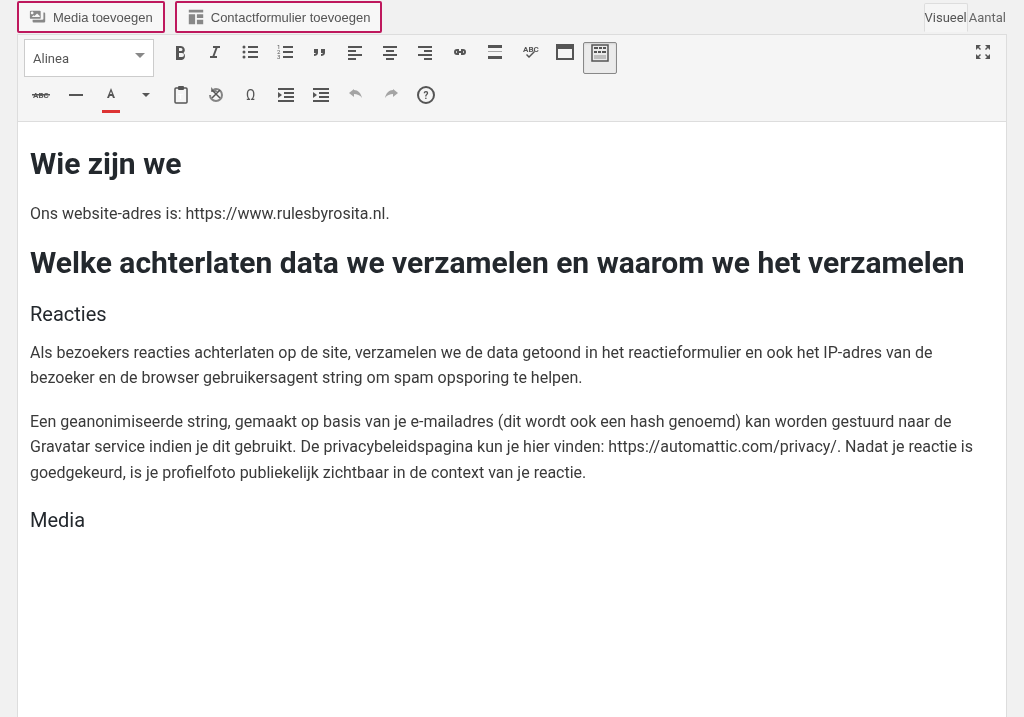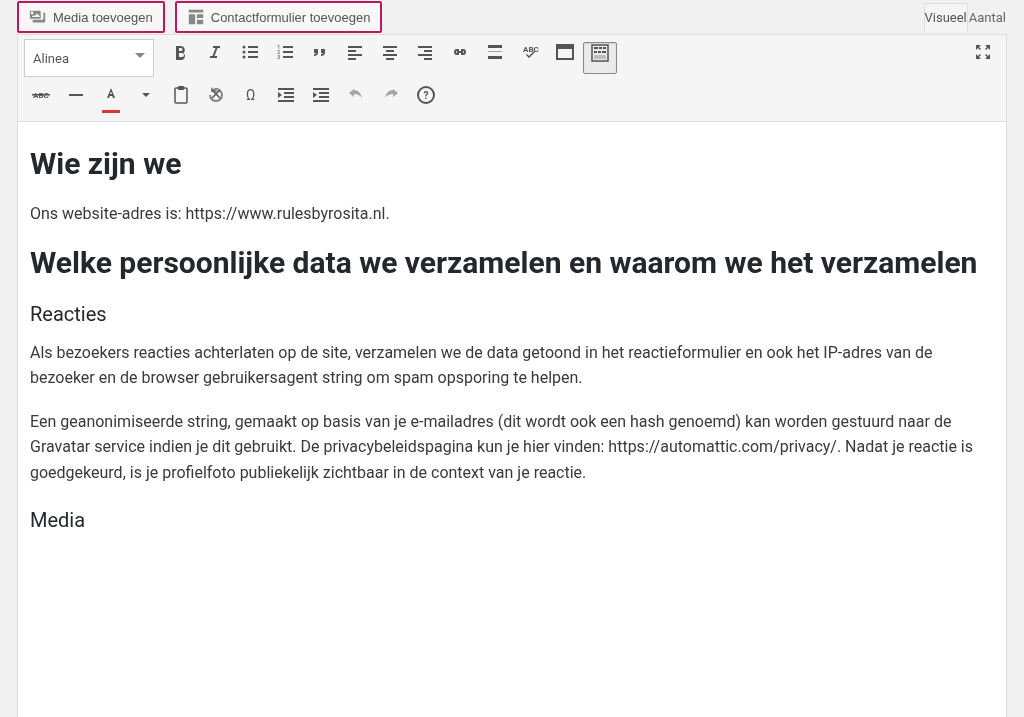--- a/index.html
+++ b/index.html
@@ -229,21 +229,21 @@
           <circle cx="10" cy="10" r="8" fill="none" stroke="#555" stroke-width="2"></circle>
           <text x="7.5" y="14" font-size="10" font-weight="bold">?</text>
         </svg>
       </div>
   </div>
 </div>
 
 <div class="content">
   <h2>Wie zijn we</h2>
   <p>Ons website-adres is: https://www.rulesbyrosita.nl.</p>
-  <h2>Welke persoonlijke data we verzamelen en waarom we het verzamelen</h2>
+  <h2>Welke achterlaten data we verzamelen en waarom we het verzamelen</h2>
   <h3>Reacties</h3>
   <p>Als bezoekers reacties achterlaten op de site, verzamelen we de data getoond in het reactieformulier en ook het IP-adres van de bezoeker en de browser gebruikersagent string om spam opsporing te helpen.</p>
   <p>Een geanonimiseerde string, gemaakt op basis van je e-mailadres (dit wordt ook een hash genoemd) kan worden gestuurd naar de Gravatar service indien je dit gebruikt. De privacybeleidspagina kun je hier vinden: https://automattic.com/privacy/. Nadat je reactie is goedgekeurd, is je profielfoto publiekelijk zichtbaar in de context van je reactie.</p>
   <h3>Media</h3>
 </div>
 
 <div class="status">
   <span>Aantal woorden: 627</span>
   <span>Laatst bewerkt op 18 mei 2018 om 11:01</span>
 </div>

